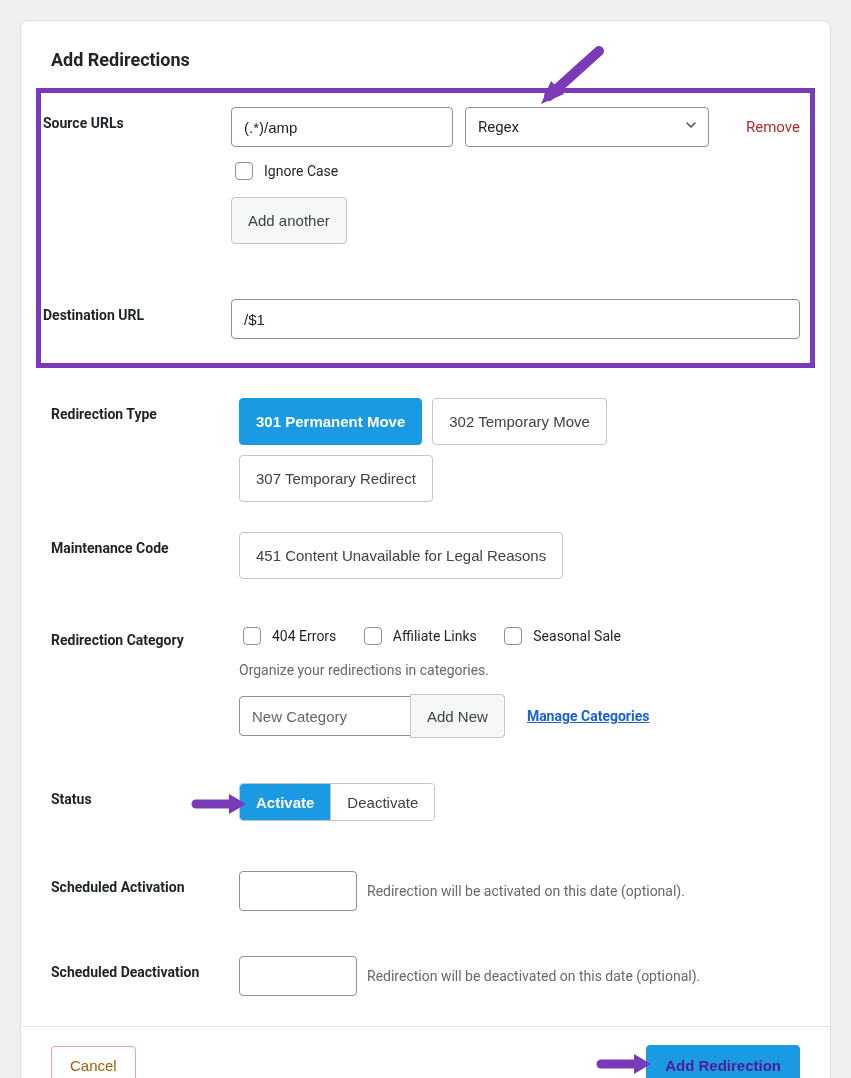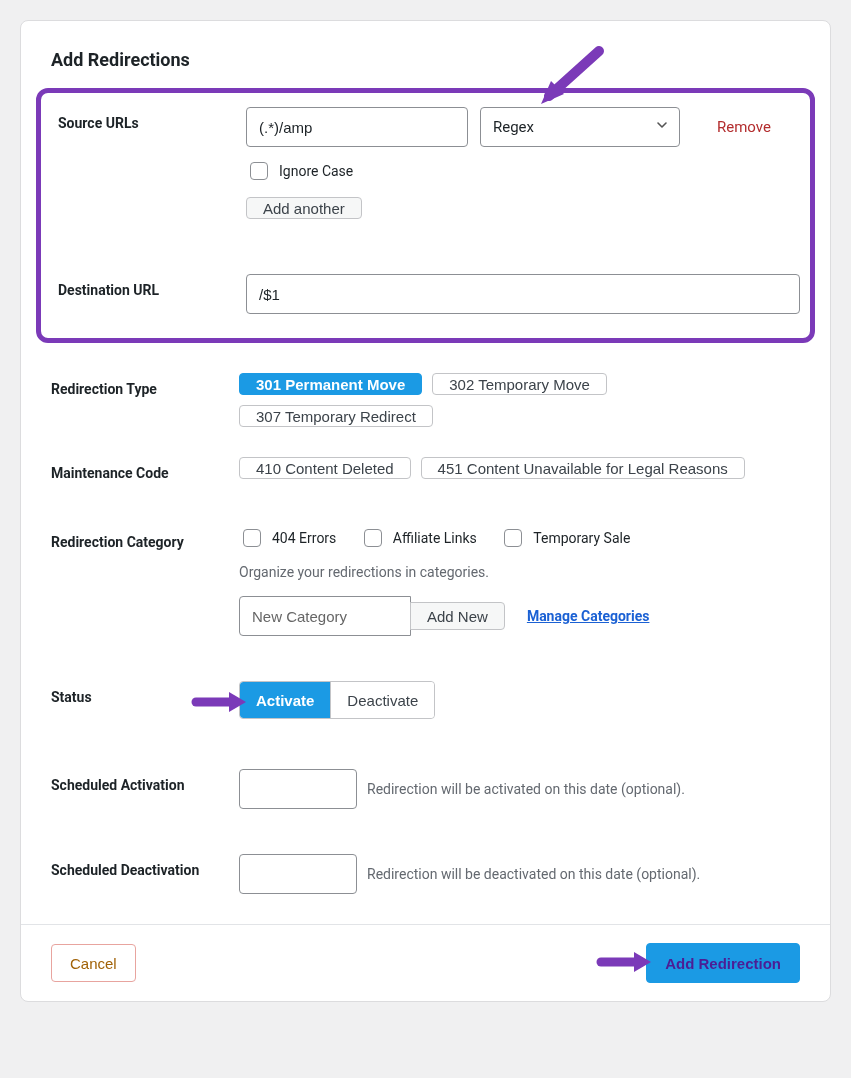--- a/index.html
+++ b/index.html
@@ -22,22 +22,22 @@
   .card-body {
     padding: 28px 30px 20px 30px;
   }
   .card-title {
     font-size: 18px;
     font-weight: 700;
     margin: 0 0 18px 0;
   }
   .highlight-box {
     border: 5px solid #7b3ab8;
-    border-radius: 12px;
-    padding: 14px 10px 24px 17px;
+    border-radius: 0;
+    padding: 14px 10px 24px 2px;
     margin: 0 -15px 30px -15px;
   }
   .form-row {
     display: flex;
     align-items: flex-start;
     margin-bottom: 30px;
   }
   .highlight-box .form-row { margin-bottom: 0; }
   .highlight-box .form-row + .form-row { margin-top: 55px; }
   .form-label {
@@ -62,21 +62,21 @@
     border-radius: 4px;
     padding: 0 12px;
     font-size: 15px;
     color: #1d2327;
     background: #fff;
   }
   .input::placeholder { color: #666; }
   .input.src { width: 222px; }
   .select-wrap {
     position: relative;
-    width: 200px;
+    width: 244px;
   }
   .select {
     position: relative;
     height: 40px;
     border: 1px solid #8c8f94;
     border-radius: 4px;
     padding: 0 30px 0 12px;
     font-size: 15px;
     background: #fff;
     display: flex;
@@ -105,21 +105,21 @@
   .cb-row.inline { display: inline-flex; margin-right: 20px; margin-bottom: 0; }
   input[type="checkbox"] {
     width: 18px; height: 18px;
     border: 1px solid #8c8f94;
     border-radius: 4px;
     appearance: none;
     cursor: pointer;
     background: #fff;
   }
   .btn {
-    height: 22px;
+    height: 47px;
     padding: 0 16px;
     border-radius: 4px;
     font-size: 15px;
     cursor: pointer;
     display: inline-flex;
     align-items: center;
     justify-content: center;
     line-height: 1;
   }
   .btn-secondary {
@@ -154,21 +154,21 @@
   .help-text.inline { margin-left: 10px; }
   .cat-add-row {
     display: flex;
     align-items: center;
     gap: 0;
   }
   .btn-attach-right {
     border-top-left-radius: 0;
     border-bottom-left-radius: 0;
     margin-left: -1px;
-    height: 28px;
+    height: 44px;
   }
   .input.newcat {
     border-top-right-radius: 0;
     border-bottom-right-radius: 0;
   }
   .manage-link {
     color: #1b61d4;
     font-weight: 700;
     text-decoration: underline;
     margin-left: 22px;
@@ -262,40 +262,39 @@
       <div class="form-controls pill-group">
         <button class="btn btn-pill active">301 Permanent Move</button>
         <button class="btn btn-pill">302 Temporary Move</button>
         <button class="btn btn-pill">307 Temporary Redirect</button>
       </div>
     </div>
 
     <div class="form-row" style="margin-bottom:45px;">
       <div class="form-label">Maintenance Code</div>
       <div class="form-controls pill-group">
-        <button class="btn btn-pill">410 Content Deleted</button>
         <button class="btn btn-pill">451 Content Unavailable for Legal Reasons</button>
       </div>
     </div>
 
     <div class="form-row" style="margin-bottom:45px;">
       <div class="form-label">Redirection Category</div>
       <div class="form-controls">
         <div>
           <label class="cb-row inline">
             <input type="checkbox" style="">
             <span>404 Errors</span>
           </label>
           <label class="cb-row inline">
             <input type="checkbox" style="">
             <span>Affiliate Links</span>
           </label>
           <label class="cb-row inline">
             <input type="checkbox" style="">
-            <span>Temporary Sale</span>
+            <span>Seasonal Sale</span>
           </label>
         </div>
         <div class="help-text block">Organize your redirections in categories.</div>
         <div class="cat-add-row">
           <input class="input newcat" placeholder="New Category" style="">
           <button class="btn btn-secondary btn-attach-right">Add New</button>
           <a class="manage-link">Manage Categories</a>
         </div>
       </div>
     </div>

